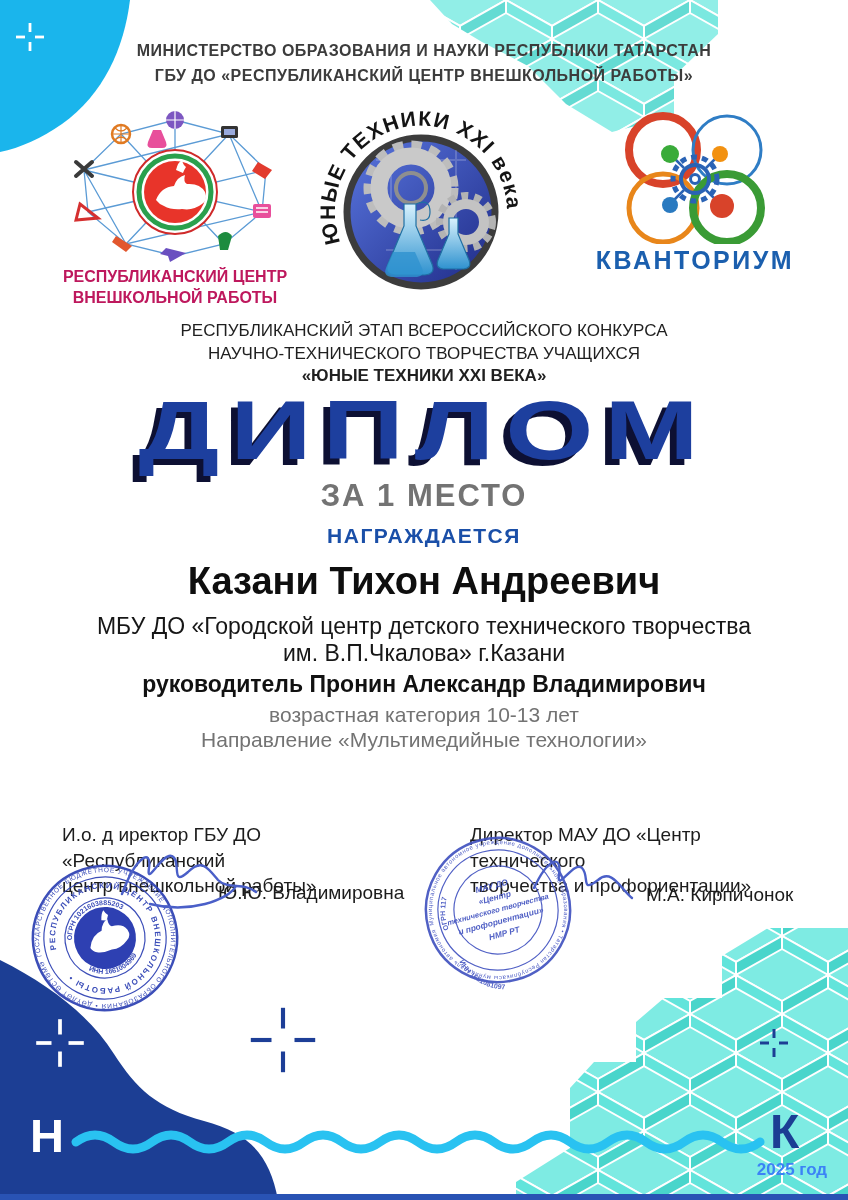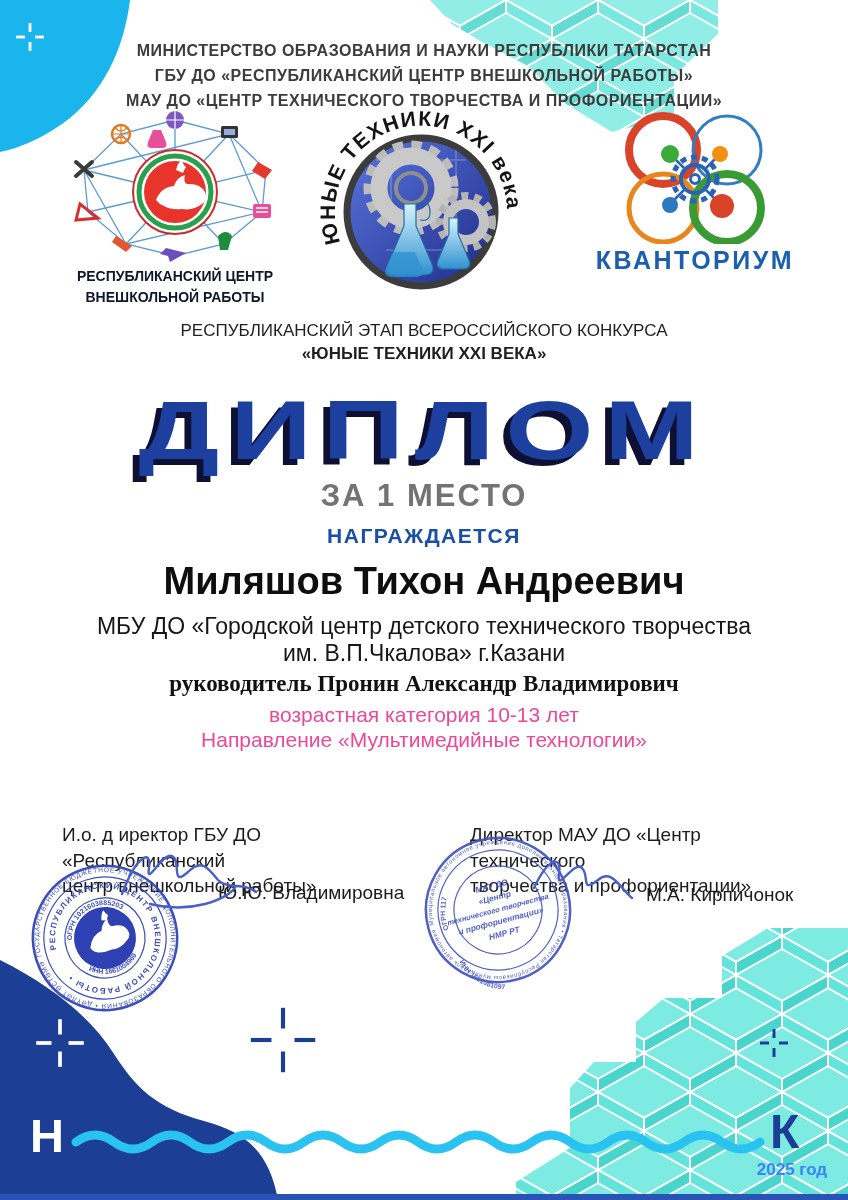--- a/index.html
+++ b/index.html
@@ -9,25 +9,25 @@
   .ctr{left:0;width:848px;text-align:center;}
   .hdr{font-weight:bold;font-size:16px;line-height:25px;color:#3c3c3c;letter-spacing:.5px;}
   .contest{font-size:17px;line-height:22.5px;color:#1f1f1f;}
   .diploma{font-size:84px;font-weight:800;color:#1d3f9e;letter-spacing:8px;
            transform:scaleX(1.35);transform-origin:center;
            text-shadow:-5px 6px 0 #0d1033;}
   .place{font-size:31px;font-weight:bold;color:#737373;letter-spacing:2px;}
   .awarded{font-size:21px;font-weight:bold;color:#1a4fa8;letter-spacing:1.5px;}
   .name{font-size:38px;font-weight:bold;color:#0e0e0e;}
   .org{font-size:23px;color:#161616;}
-  .sup{font-size:23px;font-weight:bold;color:#111;font-family:Liberation Serif, serif;}
-  .cat{font-size:21px;color:#ec4899;}
+  .sup{font-size:23px;font-weight:bold;color:#111;}
+  .cat{font-size:21px;color:#737373;}
   .sigline{font-size:19px;line-height:25.5px;color:#1c1c1c;}
   .signame{font-size:19px;color:#1c1c1c;}
-  .logocap{font-size:14px;line-height:21px;font-weight:bold;color:#0f172a;}
+  .logocap{font-size:16px;line-height:21px;font-weight:bold;color:#be185d;}
   .kvant{font-size:25px;font-weight:bold;color:#1b5fae;letter-spacing:2.5px;}
   .letterN{font-size:47px;font-weight:bold;color:#ffffff;}
   .letterK{font-size:48px;font-weight:bold;color:#1c3e94;}
   .year{font-size:17px;font-weight:bold;color:#3b82f6;}
   svg{display:block;}
   .noptr{pointer-events:none;}
 </style>
 </head>
 <body>
 
@@ -164,33 +164,33 @@
     <circle cx="78" cy="42" r="9" fill="#3aab3a"></circle>
     <circle cx="128" cy="42" r="8" fill="#f29111"></circle>
     <circle cx="78" cy="93" r="8" fill="#2a7ac0"></circle>
     <circle cx="130" cy="94" r="12" fill="#d8432a"></circle>
   </svg>
   <div class="abs kvant" style="left:570px;top:246px;width:250px;text-align:center;z-index:1">КВАНТОРИУМ</div>
 
   <div class="abs ctr hdr" style="top:38px;z-index:2">
     <div>МИНИСТЕРСТВО ОБРАЗОВАНИЯ И НАУКИ РЕСПУБЛИКИ ТАТАРСТАН</div>
     <div>ГБУ ДО «РЕСПУБЛИКАНСКИЙ ЦЕНТР ВНЕШКОЛЬНОЙ РАБОТЫ»</div>
-    <div>МАУ ДО «ЦЕНТР ТЕХНИЧЕСКОГО ТВОРЧЕСТВА И ПРОФОРИЕНТАЦИИ»</div>
   </div>
 
   <div class="abs ctr contest" style="top:320px;z-index:2">
     <div>РЕСПУБЛИКАНСКИЙ ЭТАП ВСЕРОССИЙСКОГО КОНКУРСА</div>
+    <div>НАУЧНО-ТЕХНИЧЕСКОГО ТВОРЧЕСТВА УЧАЩИХСЯ</div>
     <div style="font-weight:bold">«ЮНЫЕ ТЕХНИКИ XXI ВЕКА»</div>
   </div>
 
   <div class="abs ctr diploma" style="top:382px;z-index:2">ДИПЛОМ</div>
   <div class="abs ctr place" style="top:478px;z-index:2">ЗА 1 МЕСТО</div>
   <div class="abs ctr awarded" style="top:524px;z-index:2">НАГРАЖДАЕТСЯ</div>
 
-  <div class="abs ctr name" style="top:560px;z-index:2">Миляшов Тихон Андреевич</div>
+  <div class="abs ctr name" style="top:560px;z-index:2">Казани Тихон Андреевич</div>
   <div class="abs ctr org" style="top:613px;z-index:2">МБУ ДО «Городской центр детского технического творчества</div>
   <div class="abs ctr org" style="top:640px;z-index:2">им. В.П.Чкалова» г.Казани</div>
   <div class="abs ctr sup" style="top:671px;z-index:2">руководитель Пронин Александр Владимирович</div>
   <div class="abs ctr cat" style="top:703px;z-index:2">возрастная категория 10-13 лет</div>
   <div class="abs ctr cat" style="top:728px;z-index:2">Направление «Мультимедийные технологии»</div>
 
   <div class="abs sigline" style="left:62px;top:822px;width:350px;z-index:2">
     <div>И.о. д иректор ГБУ ДО «Республиканский</div>
     <div>центр внешкольной работы»</div>
   </div>

